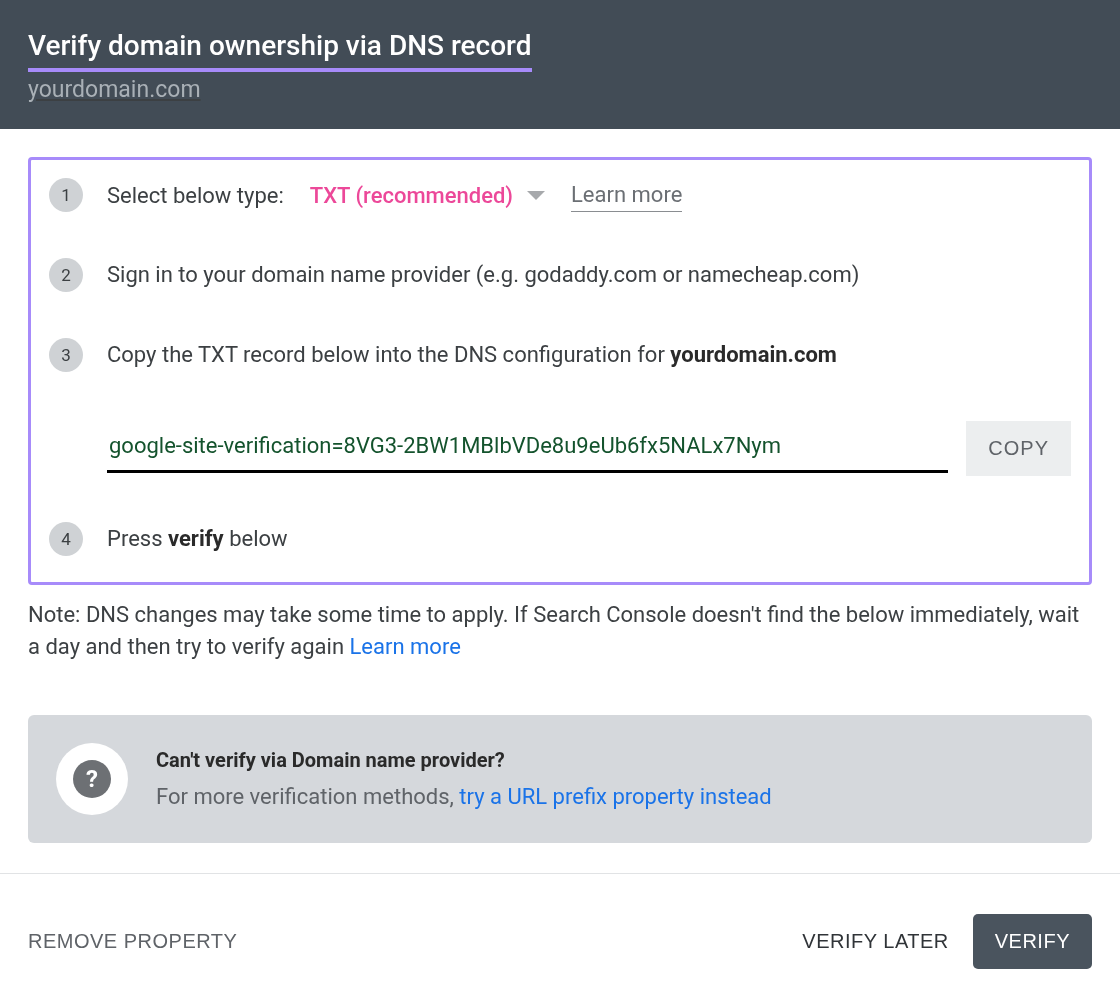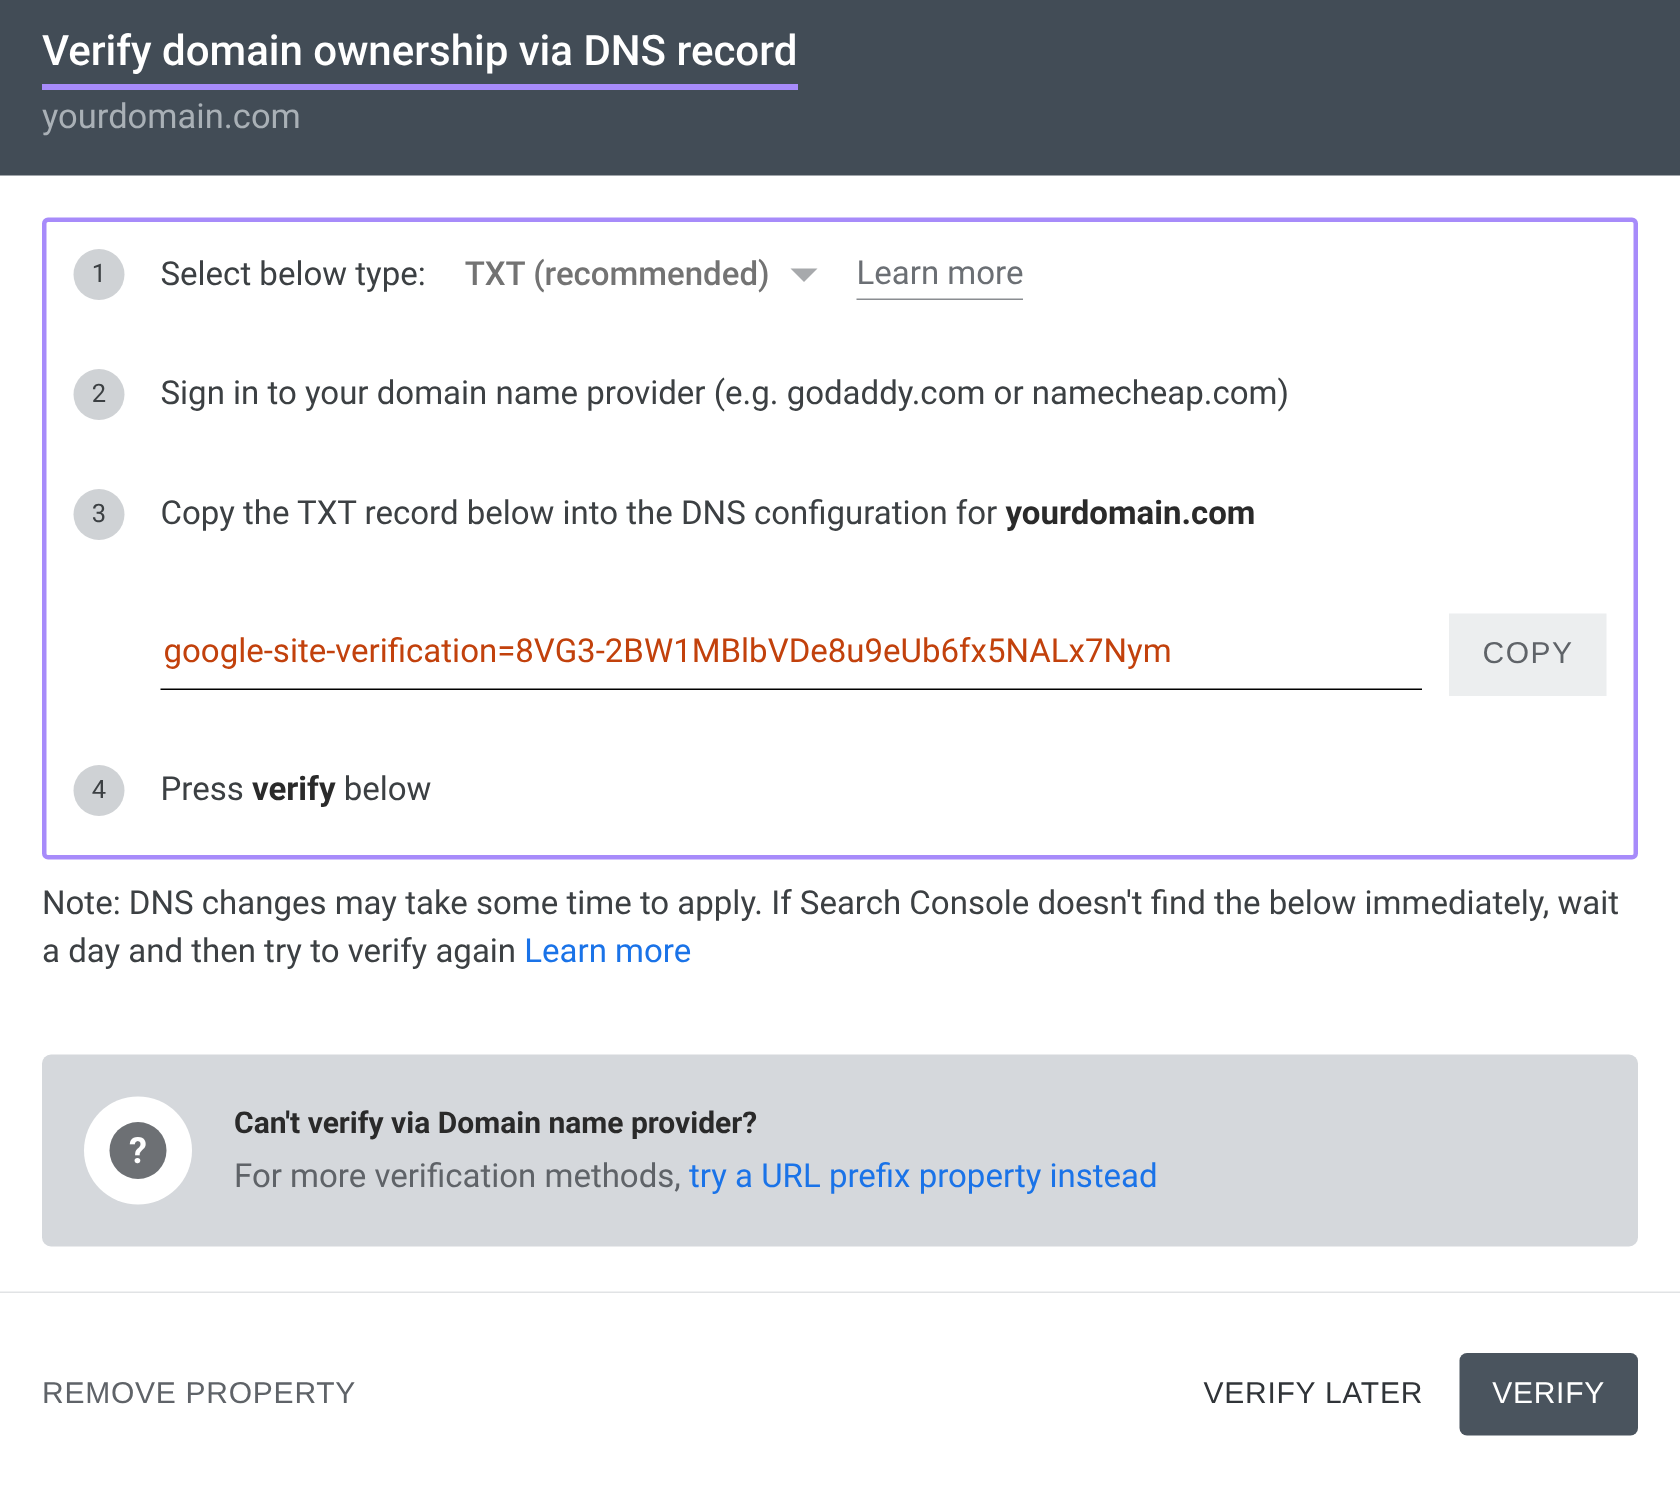--- a/index.html
+++ b/index.html
@@ -4,21 +4,22 @@
 <style>
   * { box-sizing: border-box; margin: 0; padding: 0; }
   body {
     font-family: Roboto, Arial, sans-serif;
     background: #fff;
     width: 1120px;
     color: #3c4043;
   }
   .header {
     background: #424c56;
-    padding: 17px 28px 26px 28px;
+    padding: 29px 28px 26px 28px;
+    text-decoration: underline;
   }
   .header-title {
     font-size: 28px;
     font-weight: 500;
     color: #fff;
     display: inline-block;
     border-bottom: 4px solid #a78bfa;
     padding-bottom: 6px;
   }
   .header-sub {
@@ -64,21 +65,21 @@
     display: flex;
     align-items: center;
     gap: 26px;
   }
   .select-type {
     display: inline-flex;
     align-items: center;
     gap: 10px;
     font-size: 22px;
     font-weight: 500;
-    color: #737373;
+    color: #ec4899;
   }
   .caret {
     width: 0; height: 0;
     border-left: 9px solid transparent;
     border-right: 9px solid transparent;
     border-top: 9px solid #a7a9ac;
     margin-left: 4px;
   }
   .learn-more {
     color: #6b6f74;
@@ -88,23 +89,23 @@
   }
   .txt-row {
     margin-top: 50px;
     display: flex;
     align-items: center;
     gap: 18px;
   }
   .txt-field {
     flex: 1;
     font-size: 22px;
-    color: #c2410c;
+    color: #14532d;
     padding: 8px 2px;
-    border-bottom: 1px solid #000000;
+    border-bottom: 3px solid #000000;
     white-space: nowrap;
     overflow: hidden;
   }
   .copy-btn {
     background: #eceeef;
     color: #5f6368;
     font-size: 20px;
     letter-spacing: 1px;
     padding: 16px 22px;
     border: none;

